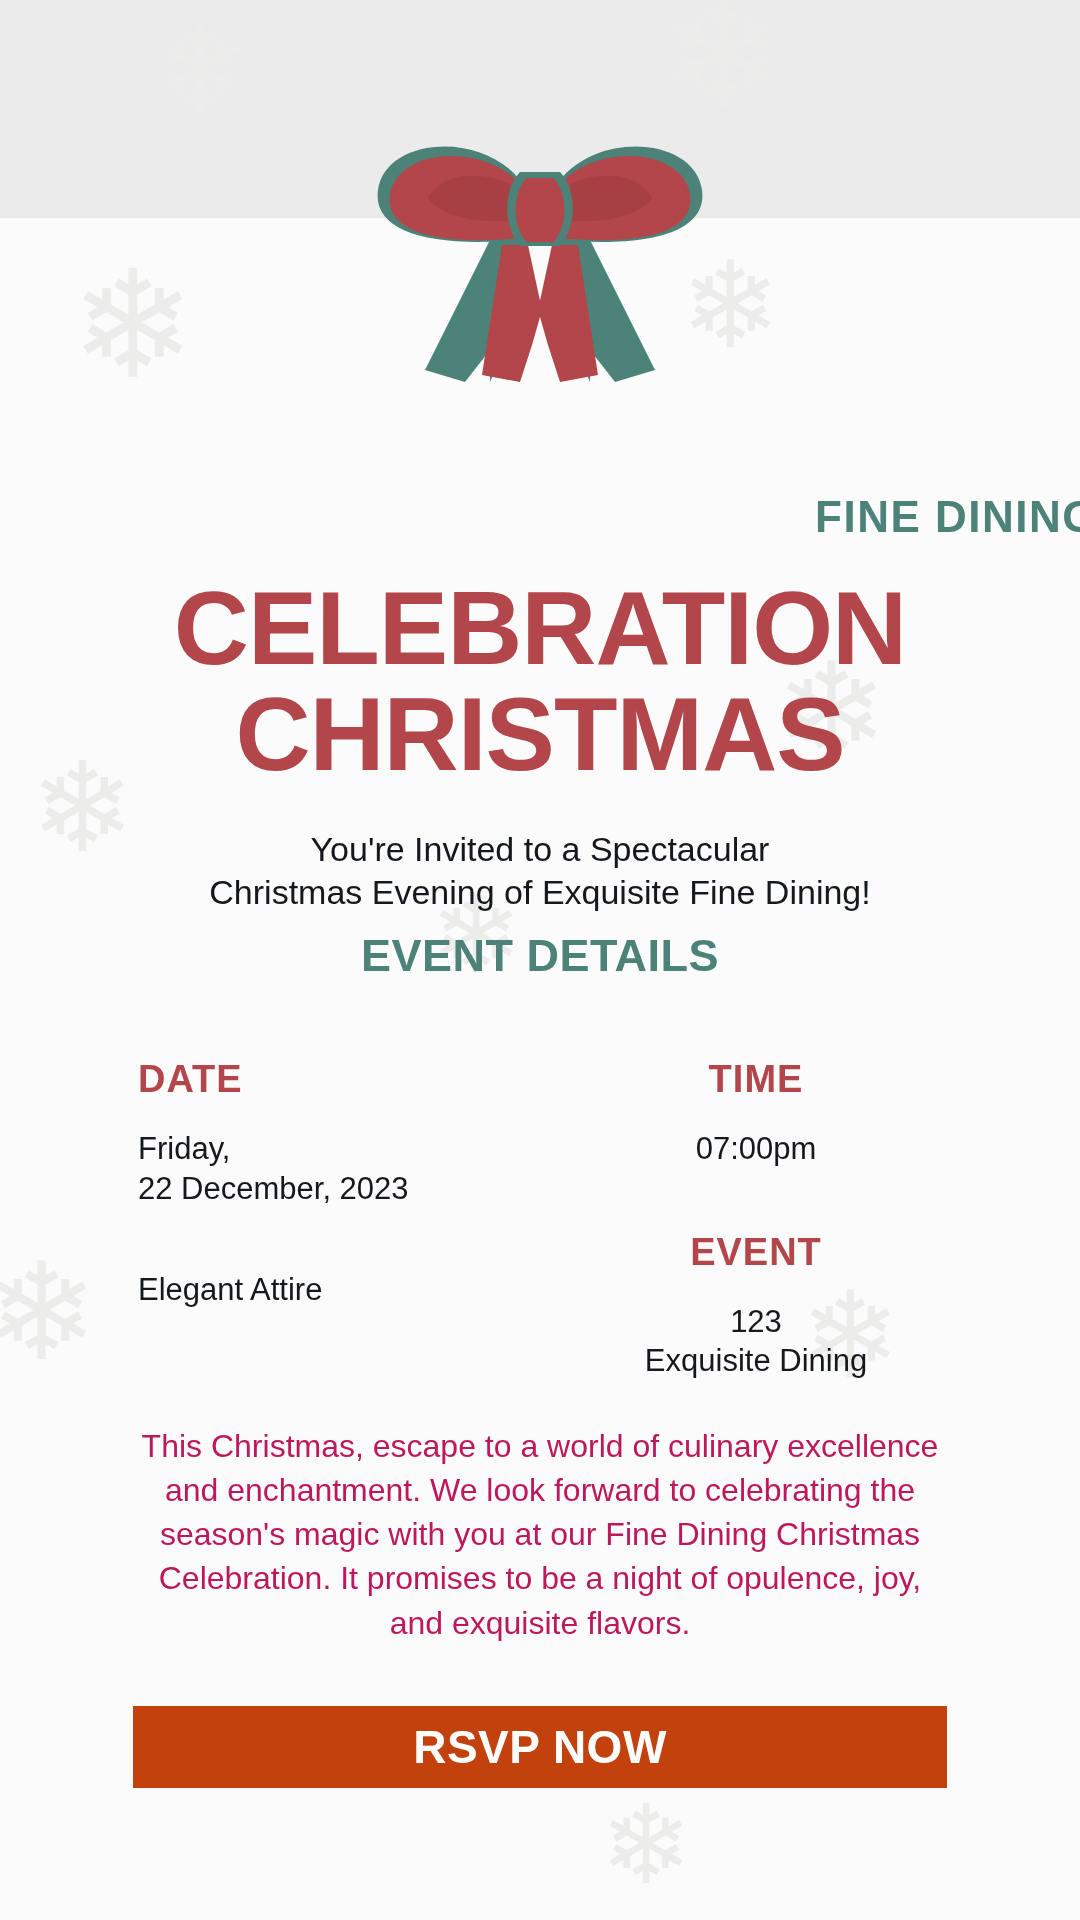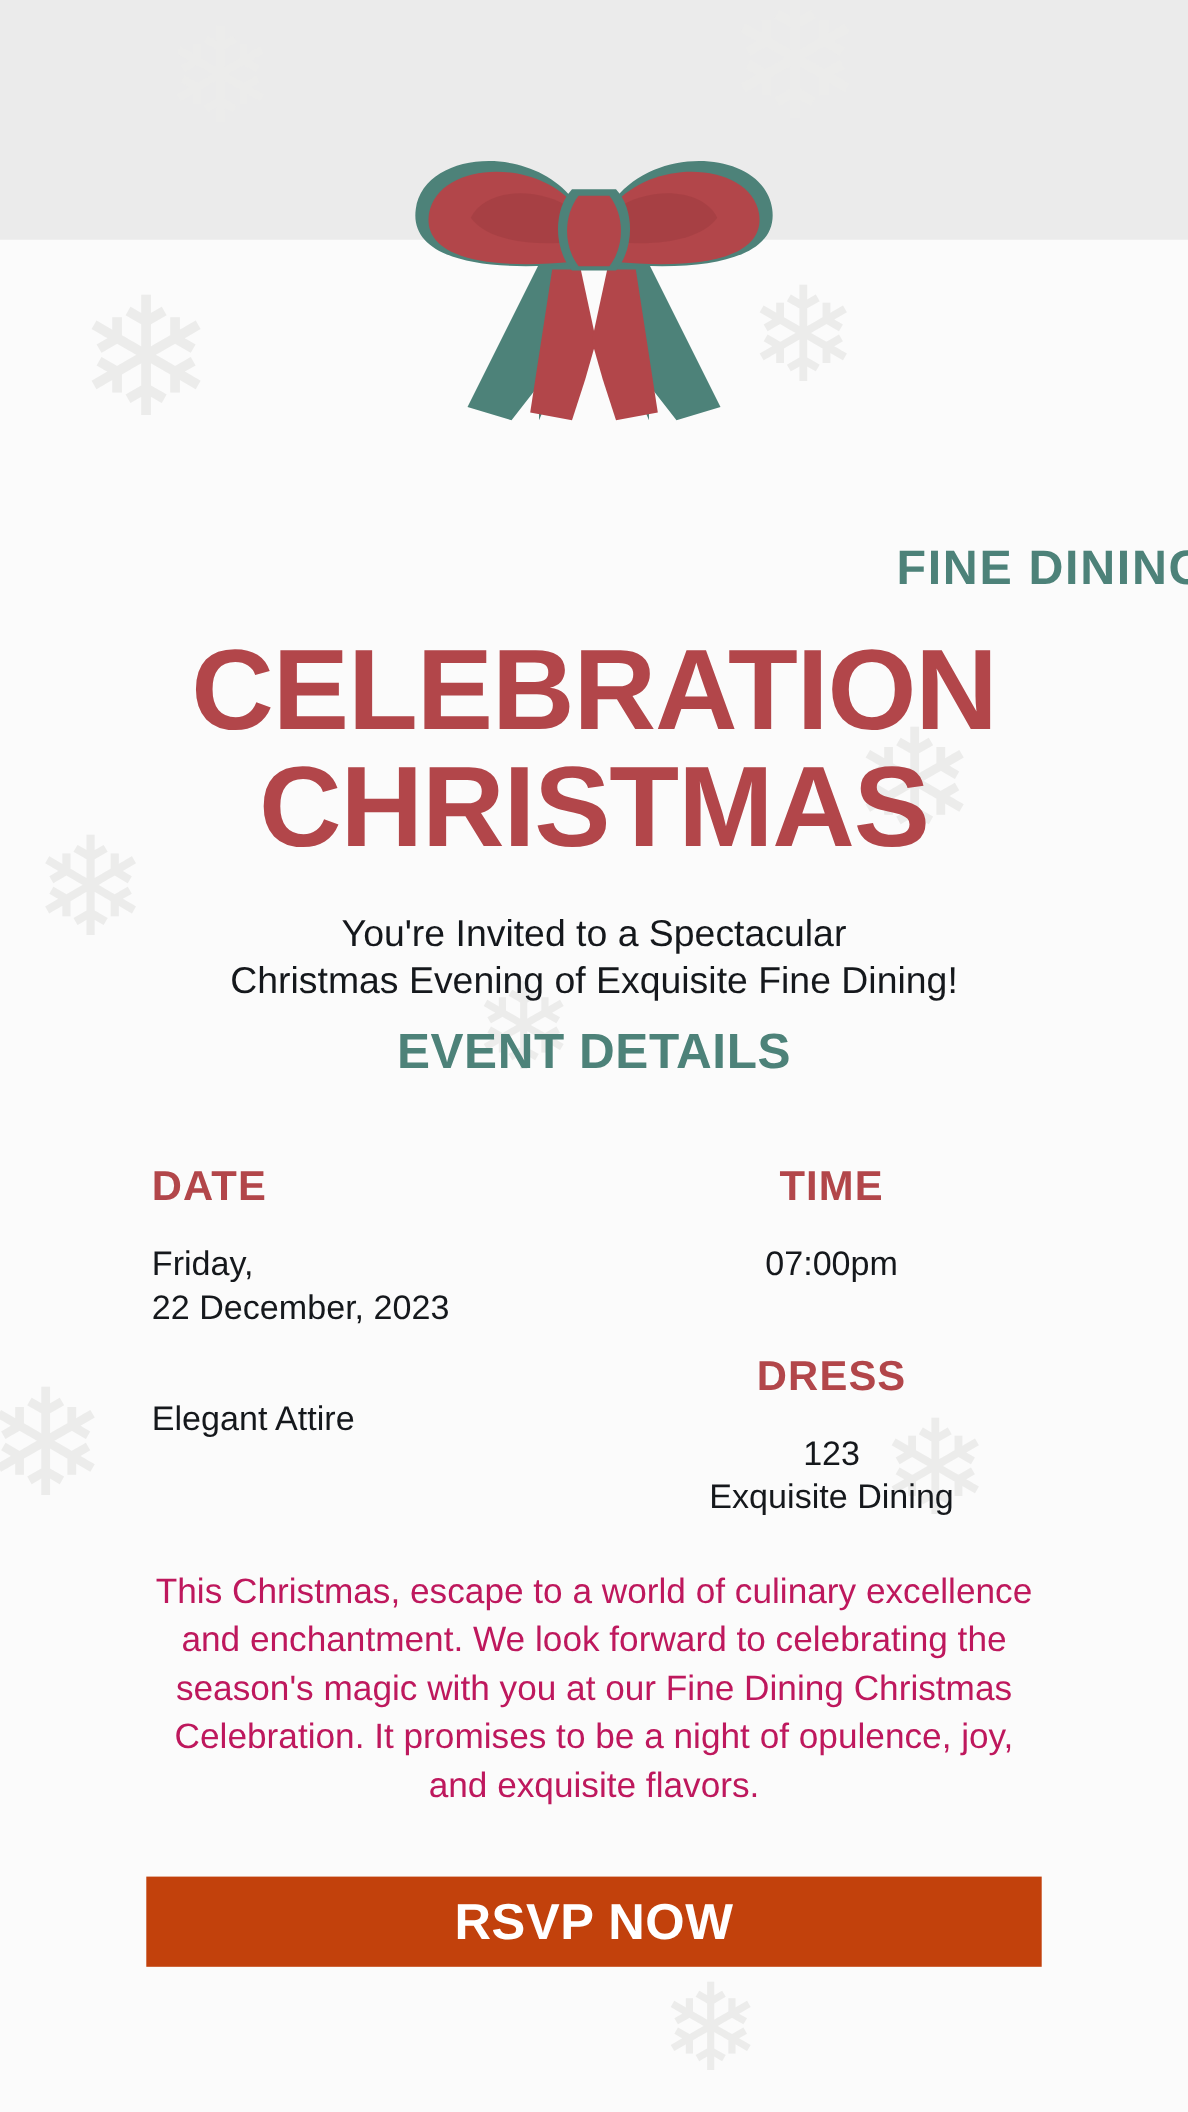--- a/index.html
+++ b/index.html
@@ -240,21 +240,21 @@
           <div class="det-value">Elegant Attire</div>
         </div>
       </div>
 
       <div class="det-col-right">
         <div>
           <div class="det-label">TIME</div>
           <div class="det-value">07:00pm</div>
         </div>
         <div class="block-gap">
-          <div class="det-label">DRESS</div>
+          <div class="det-label">EVENT</div>
           <div class="det-value">
             <div>123</div>
             <div>Exquisite Dining</div>
           </div>
         </div>
       </div>
 
     </div>
 
     <div class="body-copy">This Christmas, escape to a world of culinary excellence and enchantment. We look forward to celebrating the season's magic with you at our Fine Dining Christmas Celebration. It promises to be a night of opulence, joy, and exquisite flavors.</div>

